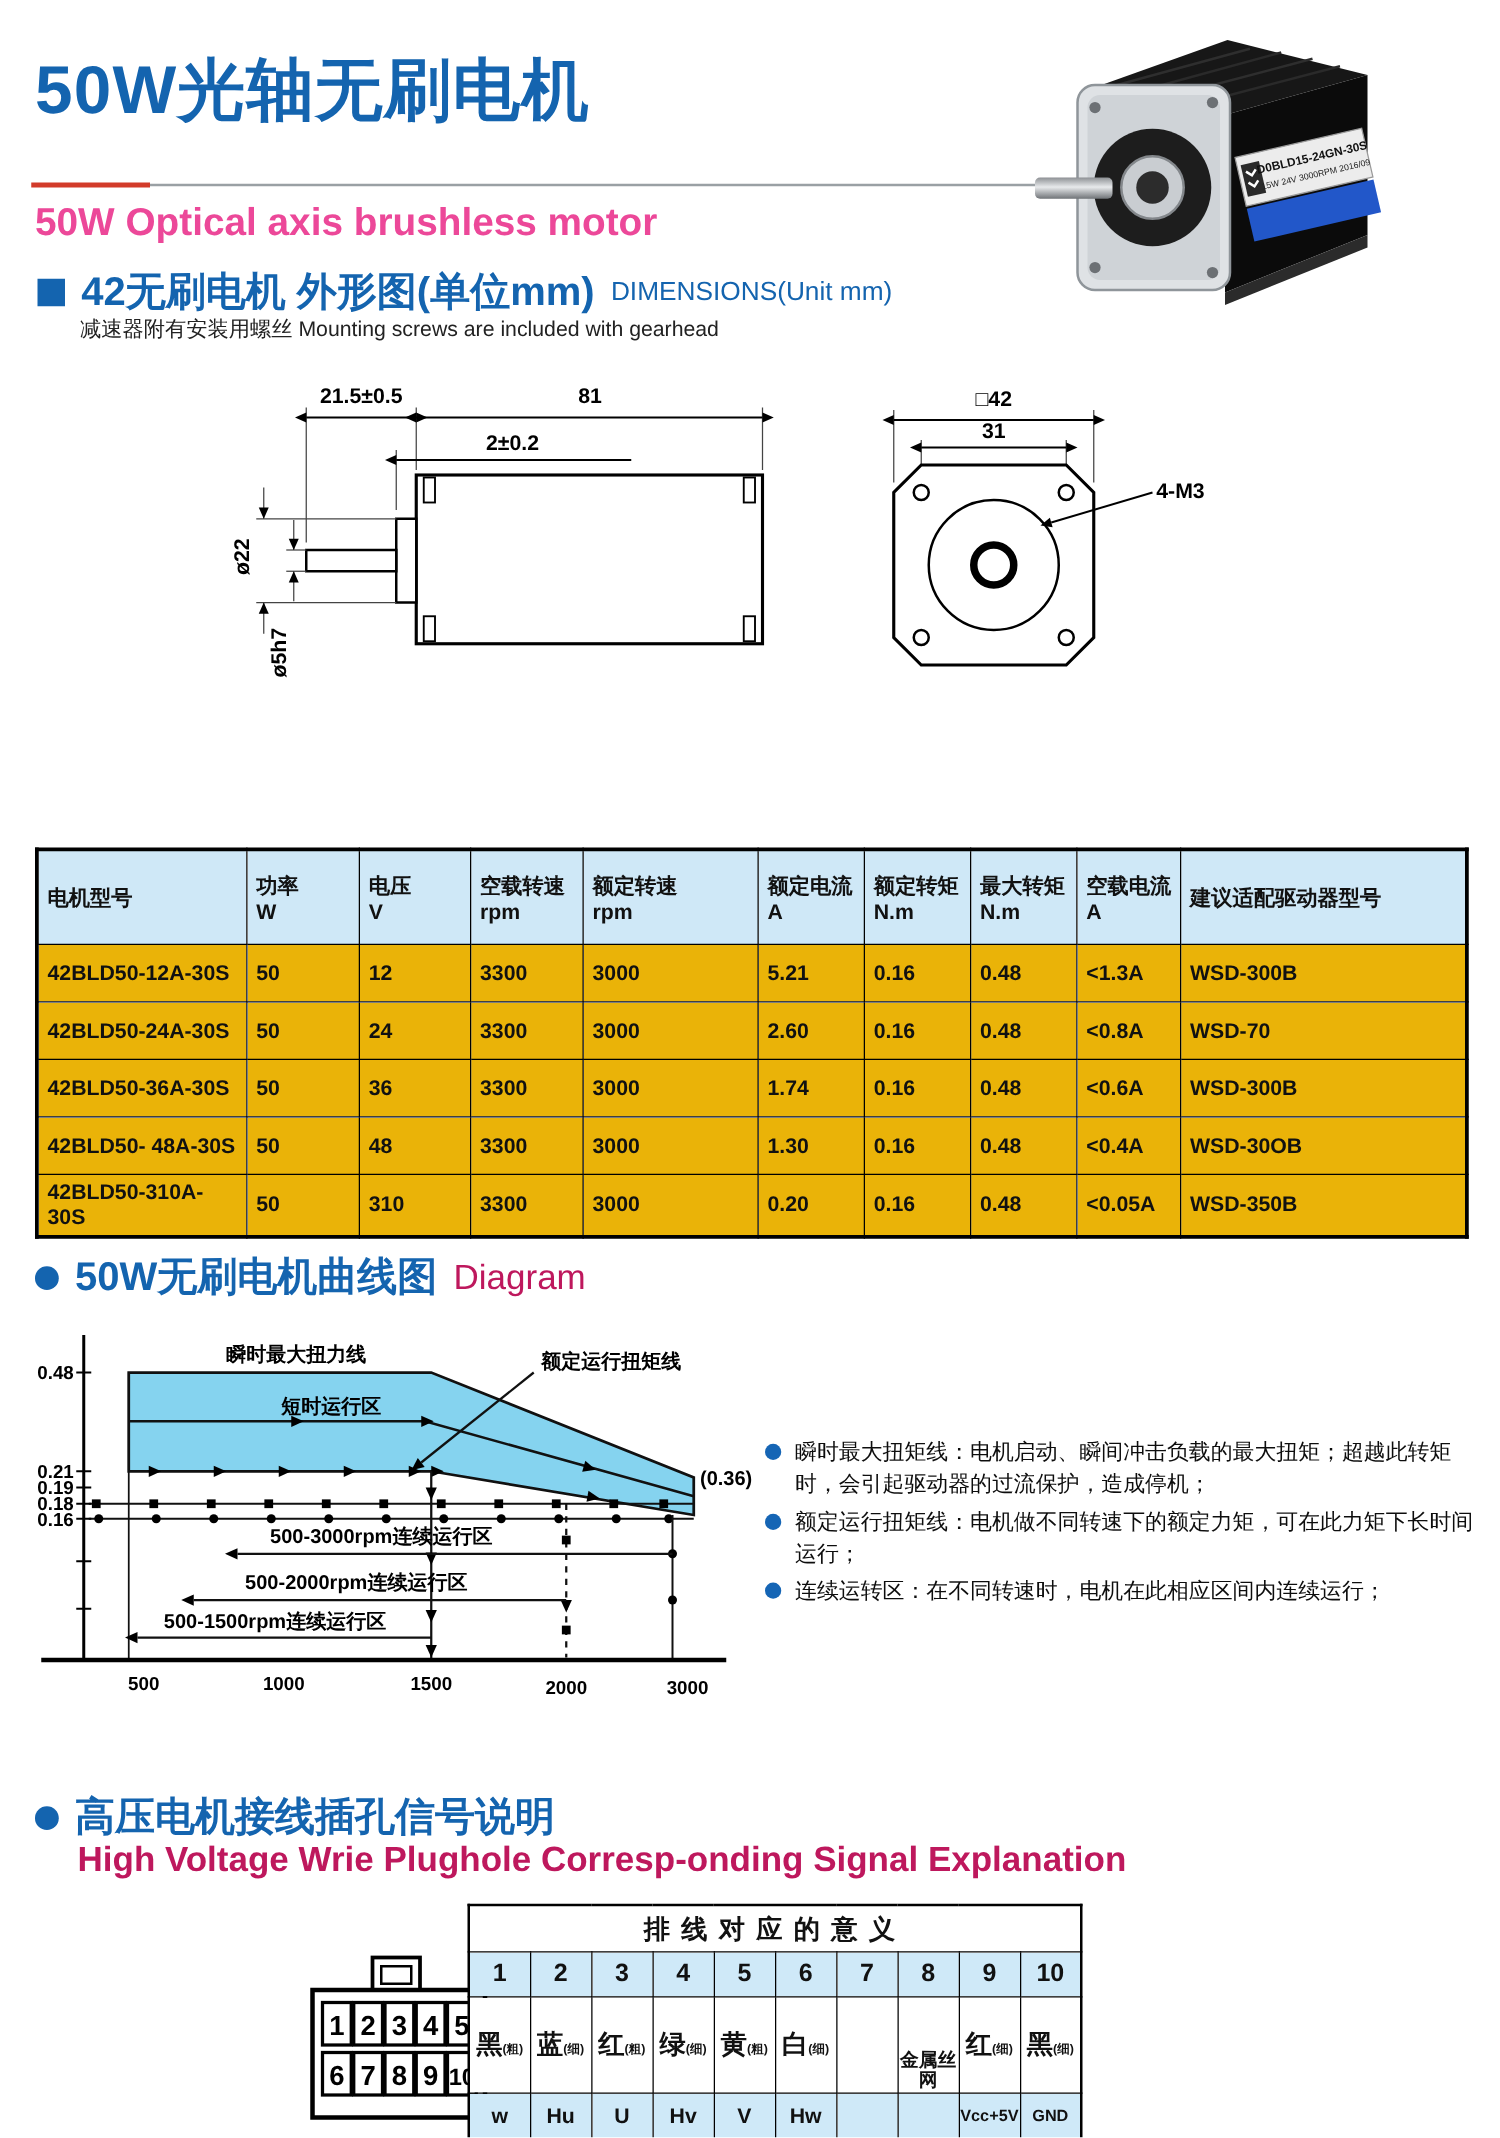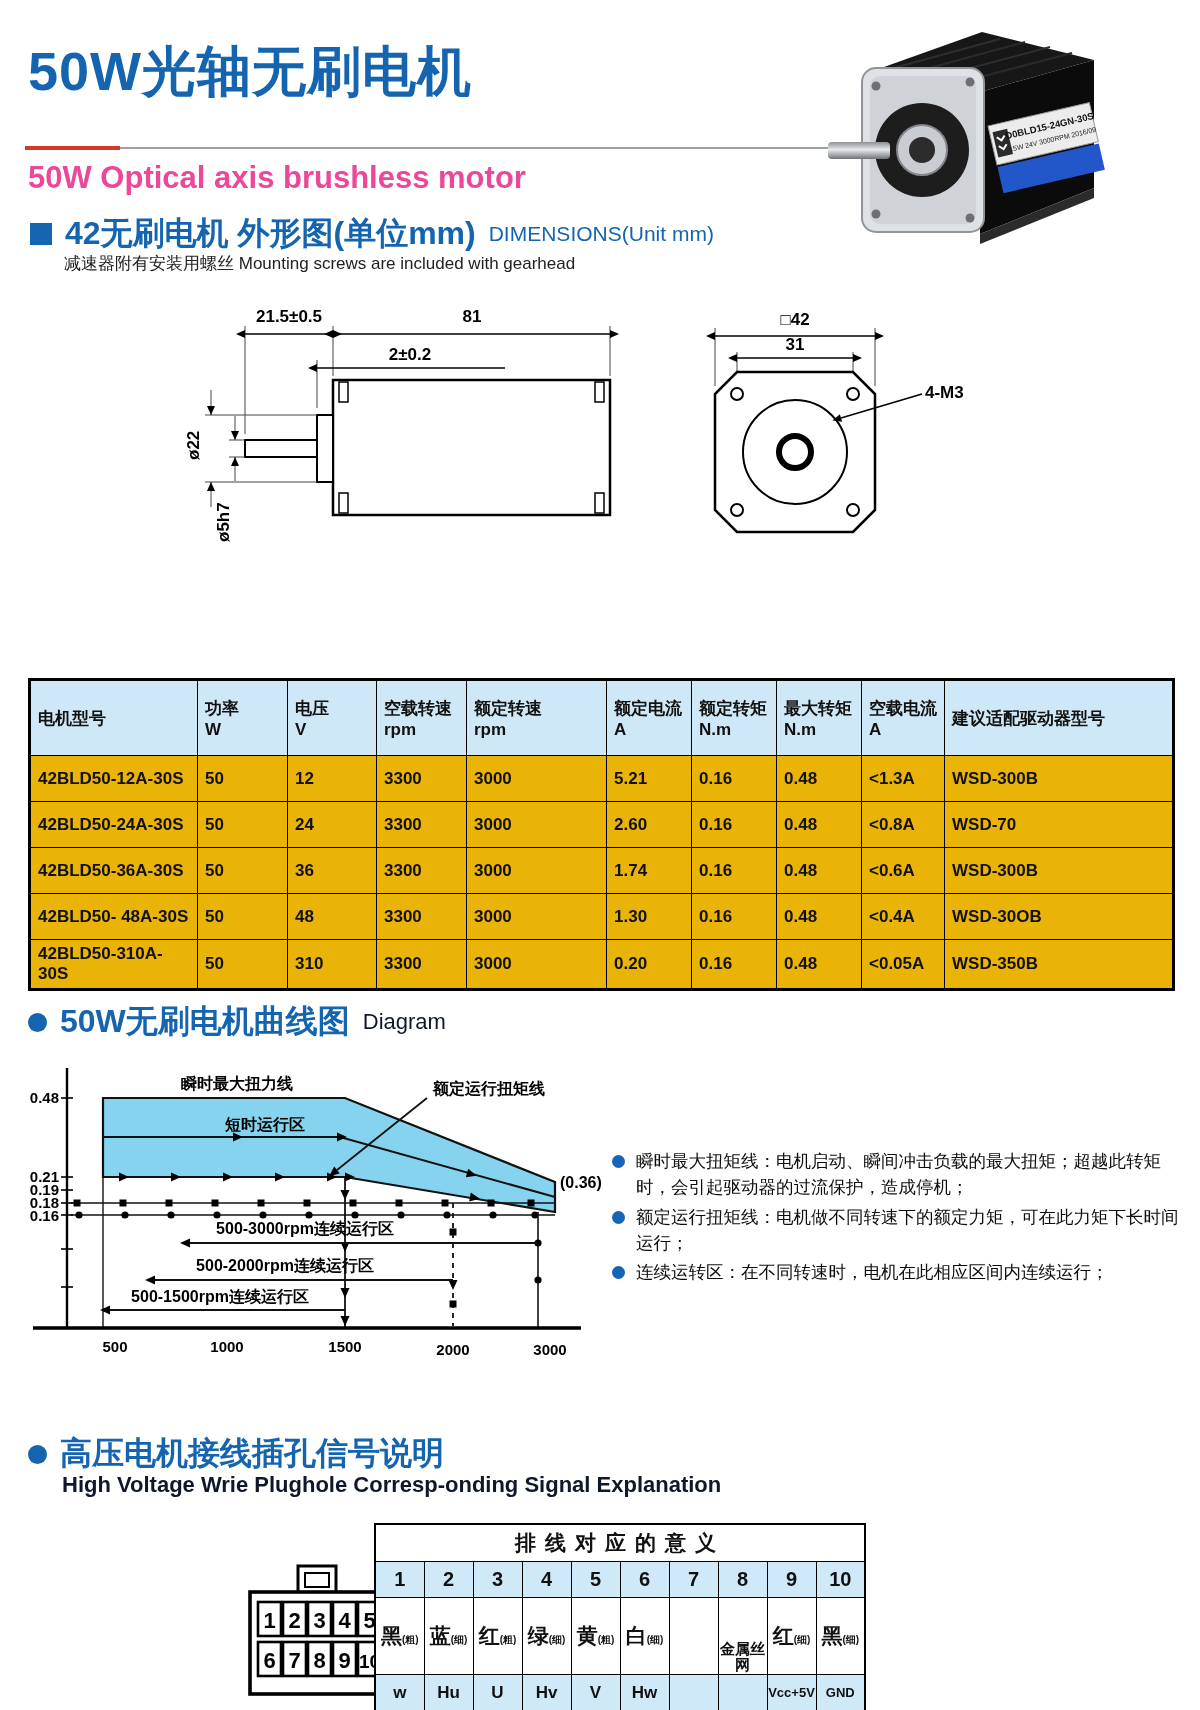--- a/index.html
+++ b/index.html
@@ -8,21 +8,21 @@
   .abs{position:absolute;}
   .title-cn{left:28px;top:36px;font-size:54px;font-weight:bold;color:#1464af;letter-spacing:1px;}
   .rule-red{left:25px;top:146px;width:95px;height:4px;background:#d23b2a;}
   .rule-gray{left:120px;top:147px;width:782px;height:2px;background:#9aa0a4;}
   .title-en{left:28px;top:160px;font-size:31px;font-weight:600;color:#ec4899;}
   .sec{display:flex;align-items:center;gap:13px;}
   .sq{width:22px;height:22px;background:#1464af;flex:0 0 auto;}
   .dot{width:19px;height:19px;border-radius:50%;background:#1464af;flex:0 0 auto;}
   .h-cn{font-size:32px;font-weight:bold;color:#1464af;white-space:nowrap;}
   .h-en{font-size:21px;color:#1464af;white-space:nowrap;}
-  .h-en-dark{font-size:22px;color:#0f172a;white-space:nowrap;}
+  .h-en-dark{font-size:28px;color:#be185d;white-space:nowrap;}
   .note{font-size:17px;color:#222;}
   
   table{border-collapse:collapse;}
   .spec-table{width:1144px;table-layout:fixed;border:3px solid #000;}
   .spec-table th,.spec-table td{border:1.5px solid #000;text-align:left;
       padding:4px 7px;font-size:17px;font-weight:bold;overflow:hidden;}
   .spec-table th{background:#cfe8f7;height:66px;vertical-align:middle;}
   .spec-table td{background:#eab308;height:37px;vertical-align:middle;}
   .th-unit{font-weight:bold;}
   

